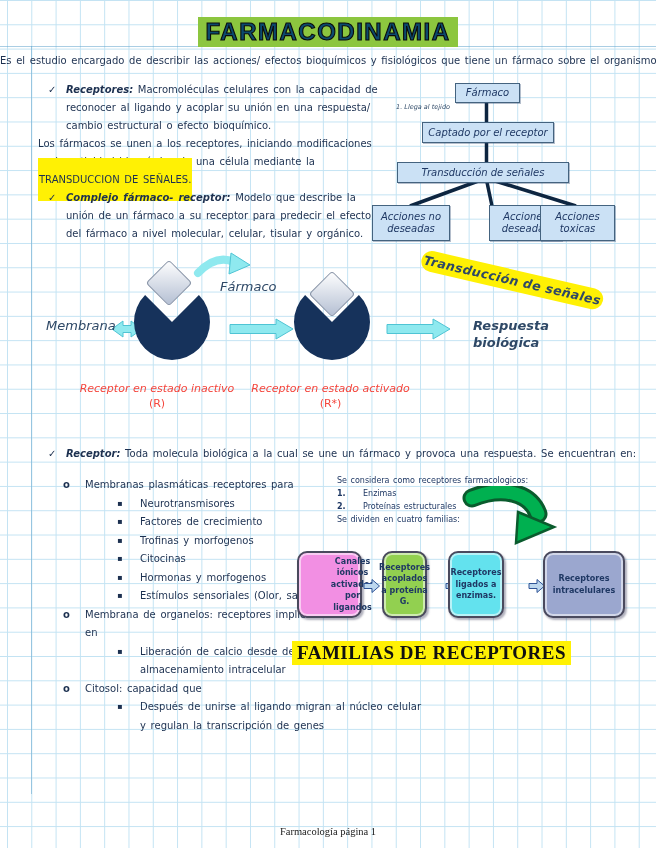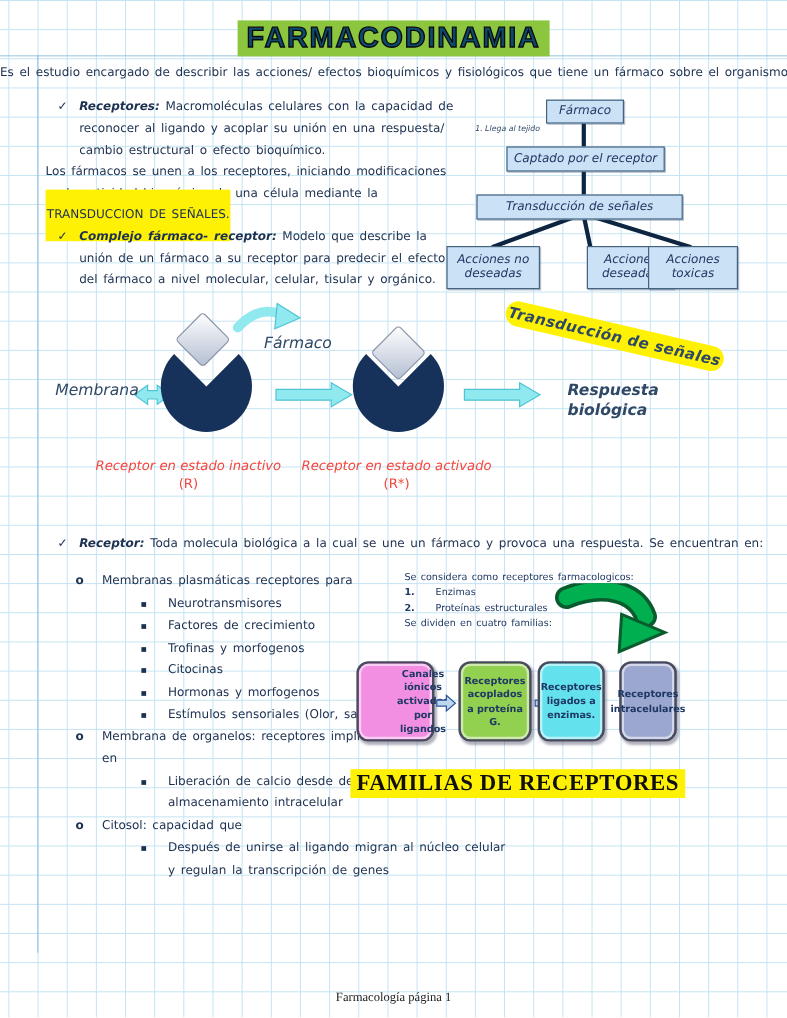--- a/index.html
+++ b/index.html
@@ -248,26 +248,26 @@
   <svg class="green-arrow" width="110" height="62" viewBox="0 0 110 62">
     <path d="M14,12 C44,0 72,6 80,28" fill="none" style="stroke:var(--green_arrow_border,#0A5B2D);stroke-width:19;stroke-linecap:round"></path>
     <path d="M14,12 C44,0 72,6 80,28" fill="none" style="stroke:var(--green_arrow,#00B050);stroke-width:13;stroke-linecap:round"></path>
     <polygon points="60,26 96,41 58,57" style="fill:var(--green_arrow,#00B050);stroke:var(--green_arrow_border,#0A5B2D);stroke-width:2.5"></polygon>
   </svg>
 
   <div class="fam-box" style="left: 297px; width: 65px; background-color: rgb(242, 143, 227); padding-left: 48px;">Canales iónicos activados por ligandos</div>
   <svg class="fam-arrow" style="left:363px;" width="18" height="16" viewBox="0 0 18 16">
     <polygon points="1,5.5 9,5.5 9,1.5 16.5,8 9,14.5 9,10.5 1,10.5" style="fill:var(--small_arrow_fill,#BDD7EE);stroke:var(--small_arrow_border,#2F5496);stroke-width:1"></polygon>
   </svg>
-  <div class="fam-box" style="left: 382px; width: 61px; background-color: rgb(146, 208, 80);">Receptores acoplados a proteína G.</div>
+  <div class="fam-box" style="left: 382px; width: 45px; background-color: rgb(146, 208, 80);">Receptores acoplados a proteína G.</div>
   <svg class="fam-arrow" style="left:445px;" width="18" height="16" viewBox="0 0 18 16">
     <polygon points="1,5.5 9,5.5 9,1.5 16.5,8 9,14.5 9,10.5 1,10.5" style="fill:var(--small_arrow_fill,#BDD7EE);stroke:var(--small_arrow_border,#2F5496);stroke-width:1"></polygon>
   </svg>
   <div class="fam-box" style="left: 448px; width: 56px; background-color: rgb(99, 226, 238);">Receptores ligados a enzimas.</div>
   <svg class="fam-arrow" style="left:528px;" width="18" height="16" viewBox="0 0 18 16">
     <polygon points="1,5.5 9,5.5 9,1.5 16.5,8 9,14.5 9,10.5 1,10.5" style="fill:var(--small_arrow_fill,#BDD7EE);stroke:var(--small_arrow_border,#2F5496);stroke-width:1"></polygon>
   </svg>
-  <div class="fam-box" style="left: 516px; width: 48px; background-color: rgb(155, 167, 207);">Receptores intracelulares</div>
+  <div class="fam-box" style="left: 543px; width: 82px; background-color: rgb(155, 167, 207);">Receptores intracelulares</div>
 
   <div class="fam-heading" style="background-color: rgb(255, 241, 4);">FAMILIAS DE RECEPTORES</div>
 
   <div class="footer">Farmacología página 1</div>
 </div>
 
 </body></html>

